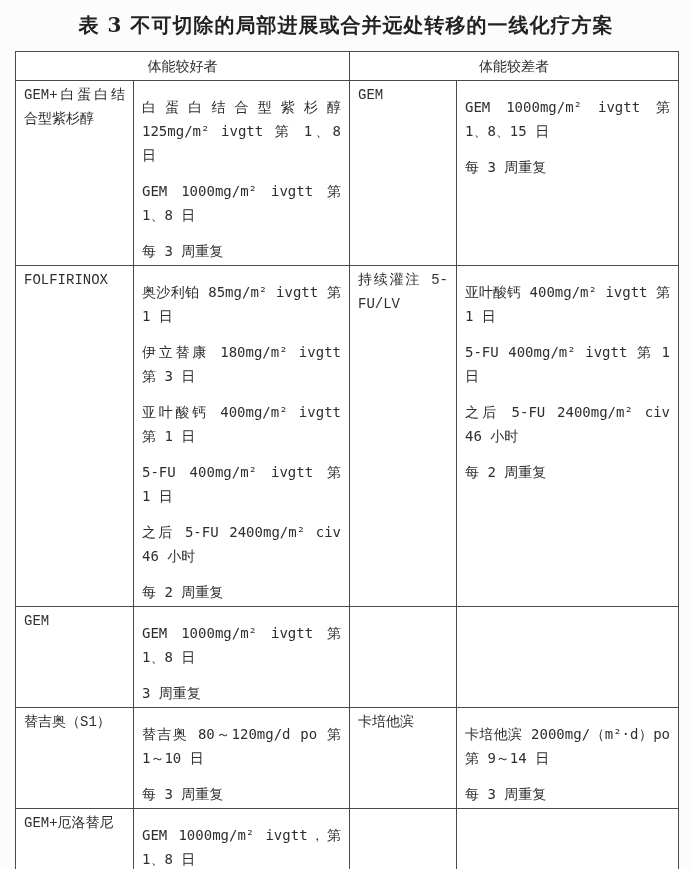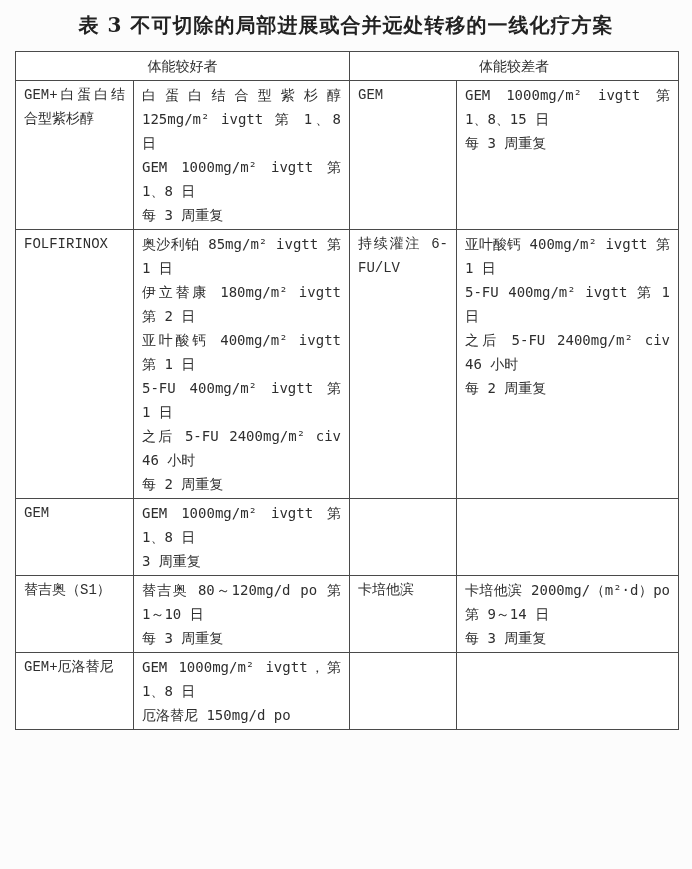--- a/index.html
+++ b/index.html
@@ -40,21 +40,21 @@
     font-weight: 400;
     vertical-align: top;
     padding: 2px 8px;
     text-align: left;
     word-break: break-word;
   }
   tr.group-row th {
     text-align: center;
     padding: 2px 0;
   }
-  td.drugs-cell div { text-align: justify; }
+  td.drugs-cell div { text-align: justify; margin-top: 12px; }
   td.regimen-cell { text-align: justify; font-family: Liberation Mono, monospace; }
 </style>
 </head>
 <body>
 
 <div class="page">
   <h1 class="doc-title">表 3 不可切除的局部进展或合并远处转移的一线化疗方案</h1>
 
   <table class="regimen-table">
     <colgroup>
@@ -80,27 +80,27 @@
           <td class="regimen-cell">GEM</td>
           <td class="drugs-cell">
             <div>GEM 1000mg/m² ivgtt 第 1、8、15 日</div>
             <div>每 3 周重复</div>
           </td>
         </tr>
         <tr>
           <td class="regimen-cell">FOLFIRINOX</td>
           <td class="drugs-cell">
             <div>奥沙利铂 85mg/m² ivgtt 第 1 日</div>
-            <div>伊立替康 180mg/m² ivgtt 第 2 日</div>
+            <div>伊立替康 180mg/m² ivgtt 第 3 日</div>
             <div>亚叶酸钙 400mg/m² ivgtt 第 1 日</div>
             <div>5-FU 400mg/m² ivgtt 第 1 日</div>
             <div>之后 5-FU 2400mg/m² civ 46 小时</div>
             <div>每 2 周重复</div>
           </td>
-          <td class="regimen-cell">持续灌注 6-FU/LV</td>
+          <td class="regimen-cell">持续灌注 5-FU/LV</td>
           <td class="drugs-cell">
             <div>亚叶酸钙 400mg/m² ivgtt 第 1 日</div>
             <div>5-FU 400mg/m² ivgtt 第 1 日</div>
             <div>之后 5-FU 2400mg/m² civ 46 小时</div>
             <div>每 2 周重复</div>
           </td>
         </tr>
         <tr>
           <td class="regimen-cell">GEM</td>
           <td class="drugs-cell">

